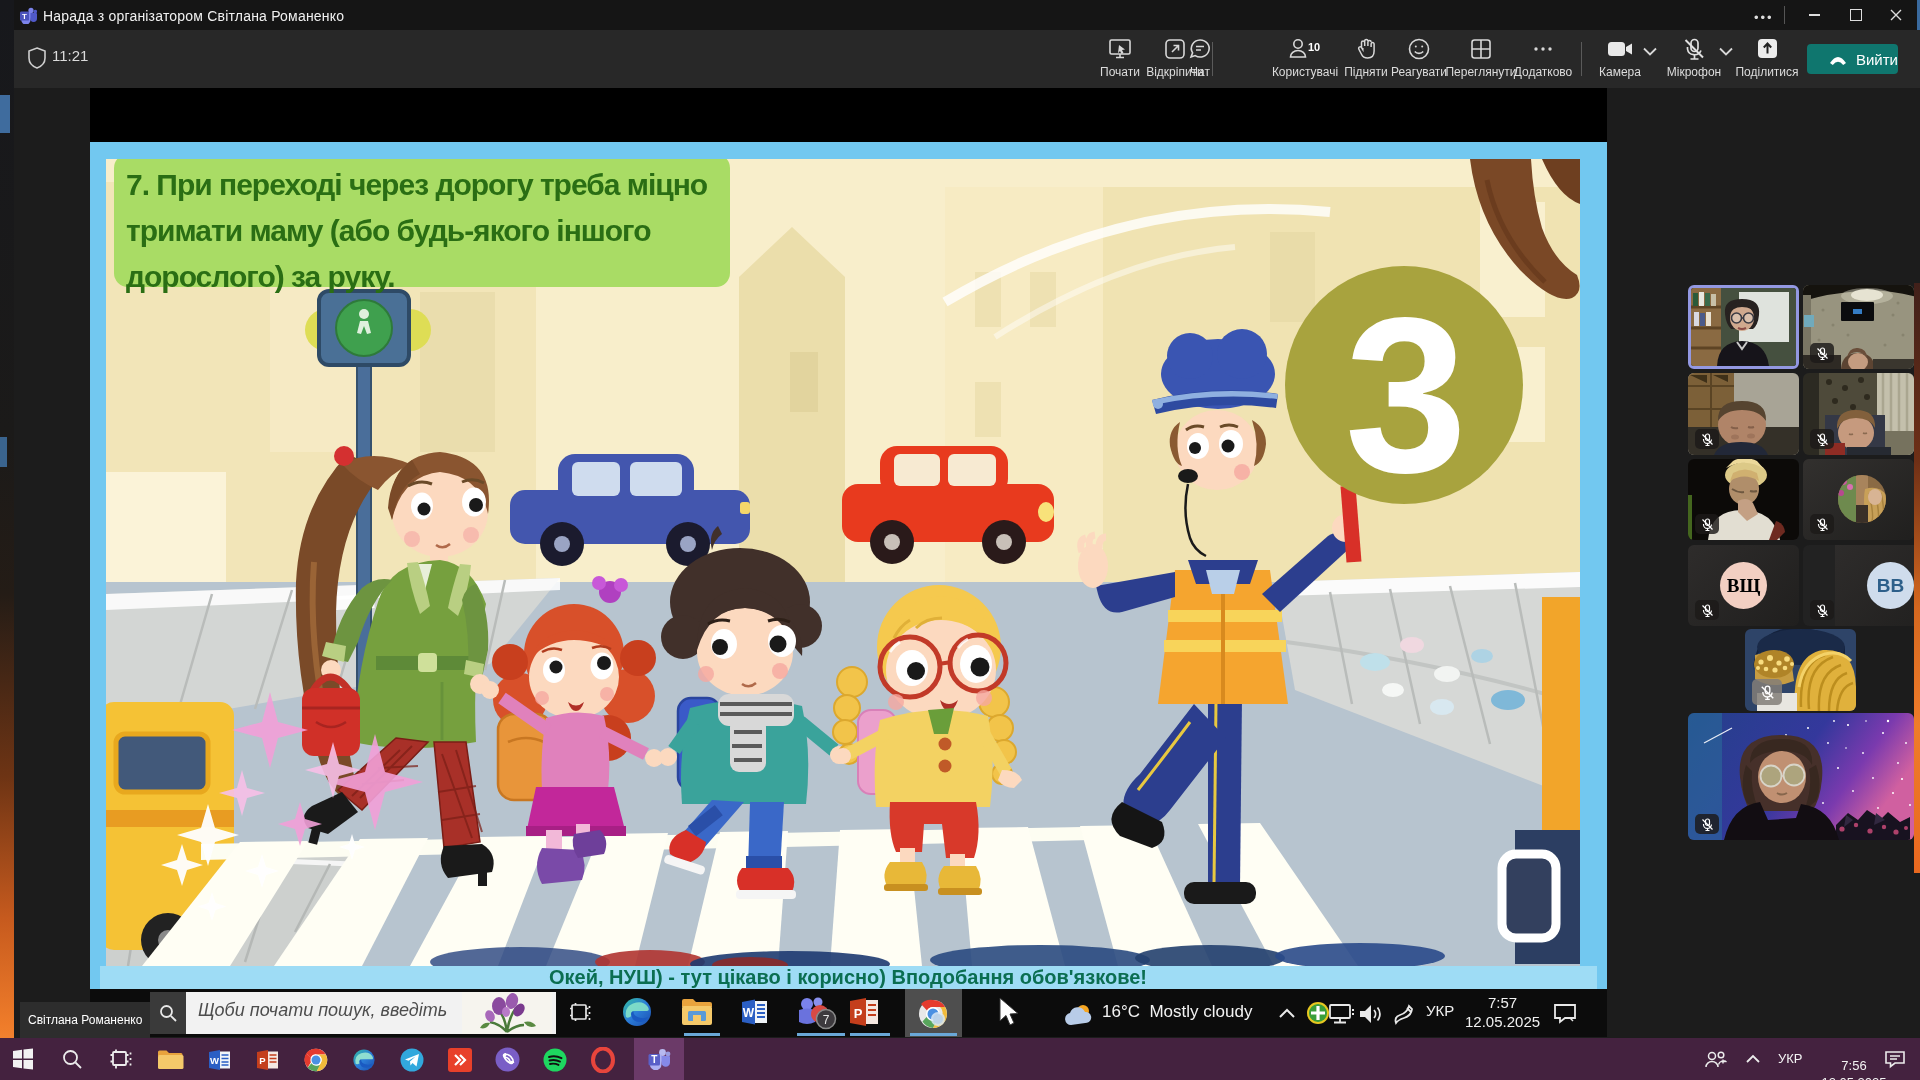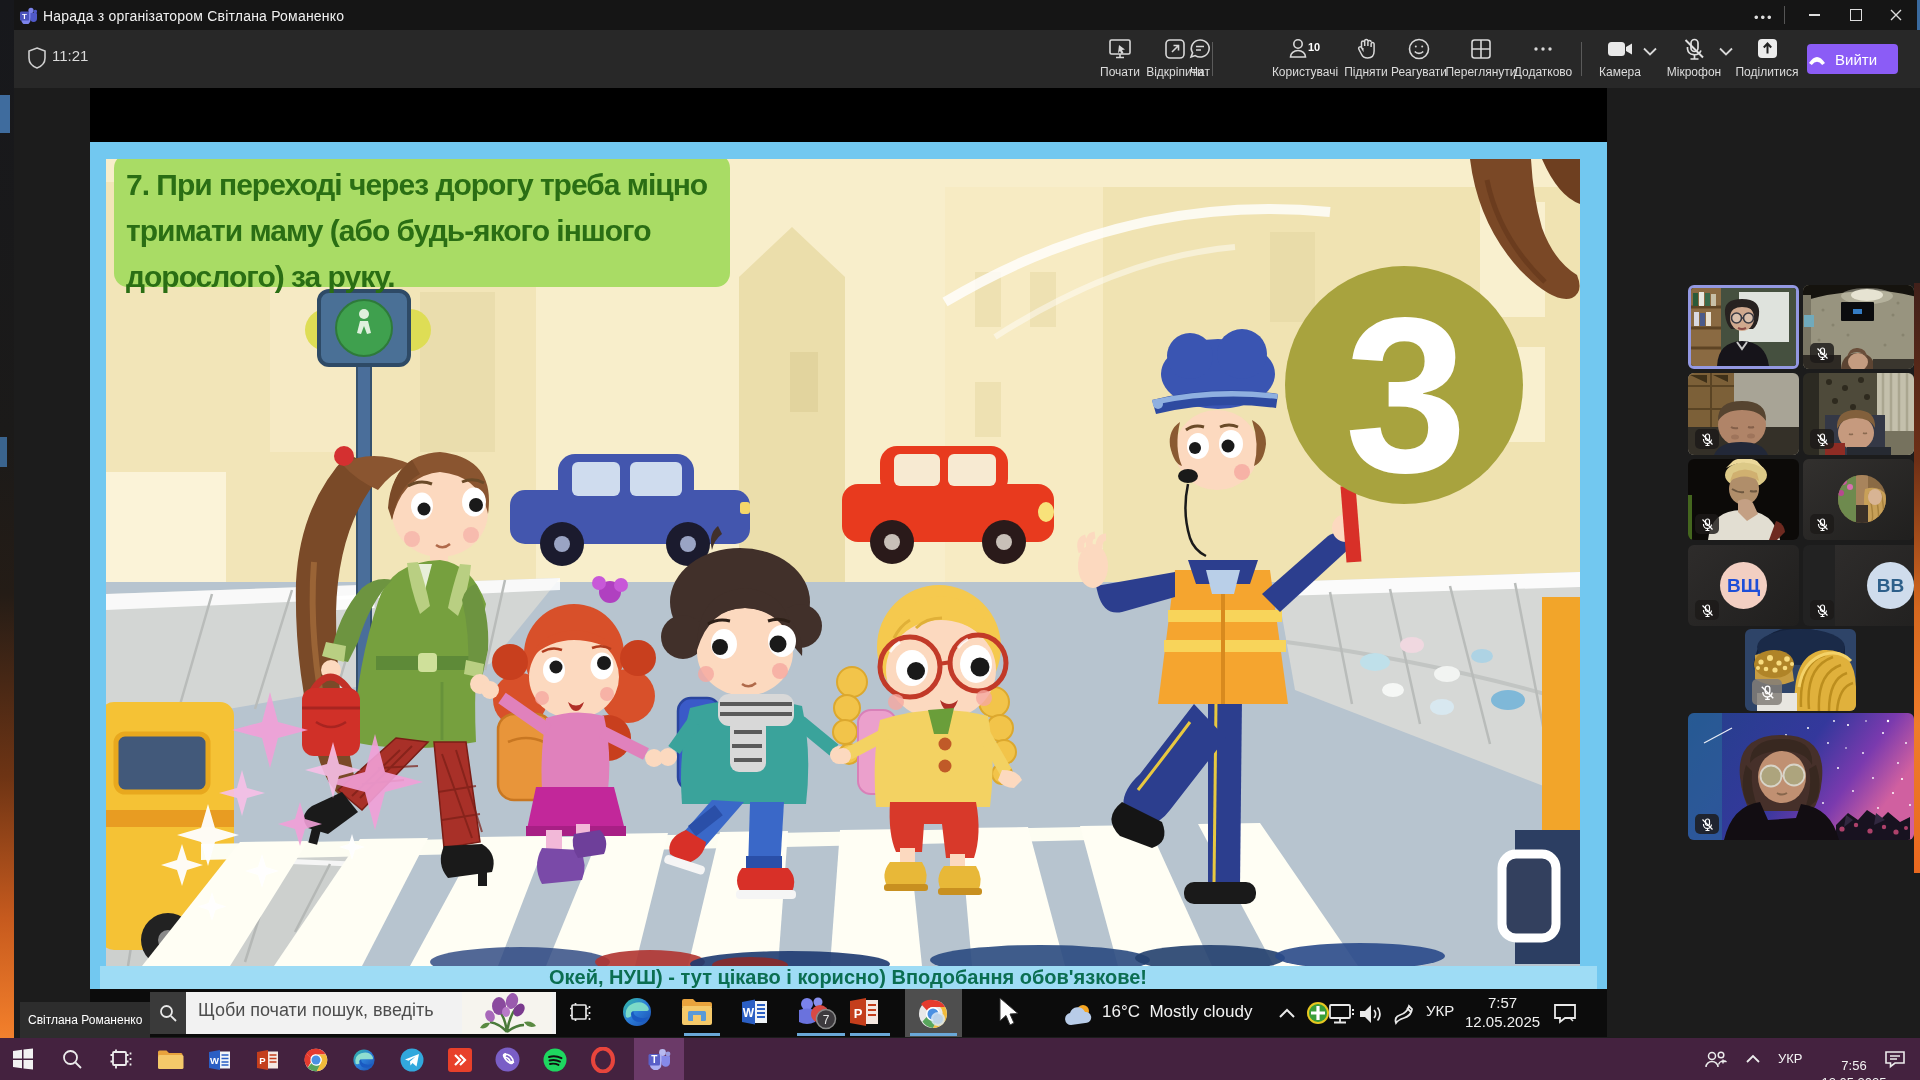--- a/index.html
+++ b/index.html
@@ -8,21 +8,21 @@
 #wall-l .blu{position:absolute;left:0;top:95px;width:10px;height:38px;background:#3f6c9e;}
 #wall-r{left:1914px;top:283px;width:6px;height:590px;z-index:20;background:linear-gradient(to bottom,#41201a 0%,#6e2f16 30%,#d4671f 55%,#ef7c2a 75%,#e8681f 100%);}
 #titlebar{left:14px;top:0;width:1906px;height:30px;background:#151515;color:#eee;}
 #titlebar .ttl{position:absolute;left:29px;top:8px;font-size:14px;color:#f0f0f0;letter-spacing:.2px;}
 #bluesliver{left:1917px;top:0;width:3px;height:70px;background:#3a6a9e;}
 #toolbar{left:14px;top:30px;width:1906px;height:58px;background:#282828;border-bottom:1px solid #ec4899;}
 .tbtn{position:absolute;top:6px;text-align:center;color:#dcdcdc;font-size:12px;}
 .tbtn .ic{height:26px;margin-bottom:3px;}
 .tdiv{position:absolute;top:12px;width:1px;height:34px;background:#5a5a5a;}
 #clock{position:absolute;left:38px;top:17px;color:#dcdcdc;font-size:15px;}
-#exitbtn{position:absolute;left:1793px;top:14px;width:91px;height:30px;background:#8b5cf6;border-radius:4px;color:#fff;font-size:15px;display:flex;align-items:center;justify-content:flex-start;gap:8px;}
+#exitbtn{position:absolute;left:1793px;top:14px;width:91px;height:30px;background:#0f766e;border-radius:4px;color:#fff;font-size:15px;display:flex;align-items:center;justify-content:flex-end;gap:8px;}
 #stage{left:14px;top:88px;width:1906px;height:950px;background:#1c1c1c;}
 #blackstrip{left:90px;top:88px;width:1517px;height:54px;background:#000;}
 #slide{left:90px;top:142px;width:1517px;height:847px;}
 #staskbar{left:90px;top:989px;width:1517px;height:48px;background:#0c0c0c;color:#eee;}
 #nametag{left:20px;top:1002px;height:30px;background:#2d2d2d;color:#fff;font-size:12px;line-height:20px;padding:8px 8px;z-index:30;}
 #taskbar{left:0;top:1038px;width:1920px;height:42px;background:#44223f;z-index:40;}
 .tile{position:absolute;border-radius:6px;overflow:hidden;background:#222;}
 .mic{position:absolute;left:7px;bottom:6px;width:24px;height:20px;background:rgba(28,26,24,.82);border-radius:5px;display:flex;align-items:center;justify-content:center;}
 .initial{width:100%;height:100%;display:flex;align-items:center;justify-content:center;background:linear-gradient(135deg,#2e2c2b,#201f1e);}
 .initial .c{width:47px;height:47px;border-radius:50%;display:flex;align-items:center;justify-content:center;font-size:19px;font-weight:bold;}
@@ -471,21 +471,21 @@
       <path d="M1 3.5 L9 2.3 V9.5 H1 Z M10.5 2.1 L19 1 V9.5 H10.5 Z M1 10.8 H9 V18 L1 16.8 Z M10.5 10.8 H19 V19 L10.5 17.8 Z" fill="#9a9a9a"></path>
     </svg>
   <div class="abs" style="left:52px;top:21px;width:9px;height:2px;background:#8a8a8a"></div>
   <div class="abs" style="left:60px;top:3px;width:36px;height:42px;background:#3a3a3a;display:flex;align-items:center;justify-content:center;">
       <svg width="20" height="20" viewBox="0 0 20 20" fill="none" stroke="#e8e8e8" stroke-width="1.8">
         <circle cx="8.5" cy="8.5" r="5.5"></circle>
         <path d="M12.8 12.8 L18 18"></path>
       </svg>
     </div>
   <div class="abs" style="left:96px;top:3px;width:370px;height:42px;background:#f2f2f2;"></div>
-  <div class="abs" style="left:108px;top:11px;color:#4d4d4d;font-size:18px;">Щоби почати пошук, введіть</div>
+  <div class="abs" style="left:108px;top:11px;color:#4d4d4d;font-size:18px;font-style:italic;">Щоби почати пошук, введіть</div>
   <svg class="abs" style="left:372px;top:3px" width="90" height="42" viewBox="0 0 90 42">
     <rect width="90" height="42" fill="#f6f4ee"></rect>
     <path d="M45 40 Q43 26 38 20 M45 40 Q47 25 54 16 M45 40 Q38 32 28 30 M45 40 Q54 33 62 33" stroke="#4a7a3a" stroke-width="2.5" fill="none"></path>
     <ellipse cx="37" cy="14" rx="7" ry="9" fill="#8a4a9e"></ellipse>
       <ellipse cx="50" cy="9" rx="6" ry="8" fill="#9a5aae" transform="rotate(15 50 9)"></ellipse>
       <ellipse cx="57" cy="18" rx="5" ry="7" fill="#7a3a8e" transform="rotate(35 57 18)"></ellipse>
       <ellipse cx="28" cy="24" rx="4.5" ry="6" fill="#a868ba" transform="rotate(-25 28 24)"></ellipse>
       <ellipse cx="44" cy="20" rx="4" ry="5" fill="#b87ac8"></ellipse>
     <path d="M62 30 q8 -2 12 4 q-8 3 -12 -4 Z" fill="#5a8a42"></path>
       <path d="M28 31 q-7 -1 -10 5 q7 2 10 -5 Z" fill="#5a8a42"></path>
@@ -845,21 +845,21 @@
   <div class="mic">
       <svg width="13" height="13" viewBox="0 0 13 13" fill="none" stroke="#fff" stroke-width="1.2">
         <rect x="4.5" y="1" width="4" height="6.5" rx="2"></rect>
         <path d="M2.5 6 a4 4.2 0 0 0 8 .5 M6.5 10.8 V12.5 M4.5 12.5 h4"></path>
         <path d="M1.5 1.5 L11.5 11.5"></path>
       </svg>
     </div>
 </div>
 <div class="tile" style="left:1688px;top:545px;width:111px;height:81px;">
   <div class="initial">
-      <div class="c" style="background:#f2cfc2;color:#1d4ed8;">ВЩ</div>
+      <div class="c" style="background:#f2cfc2;color:#000000;font-family:Liberation Serif, serif;">ВЩ</div>
     </div>
   <div class="mic">
       <svg width="13" height="13" viewBox="0 0 13 13" fill="none" stroke="#fff" stroke-width="1.2">
         <rect x="4.5" y="1" width="4" height="6.5" rx="2"></rect>
         <path d="M2.5 6 a4 4.2 0 0 0 8 .5 M6.5 10.8 V12.5 M4.5 12.5 h4"></path>
         <path d="M1.5 1.5 L11.5 11.5"></path>
       </svg>
     </div>
 </div>
 <div class="tile" style="left:1803px;top:545px;width:111px;height:81px;padding-left:32px;">

